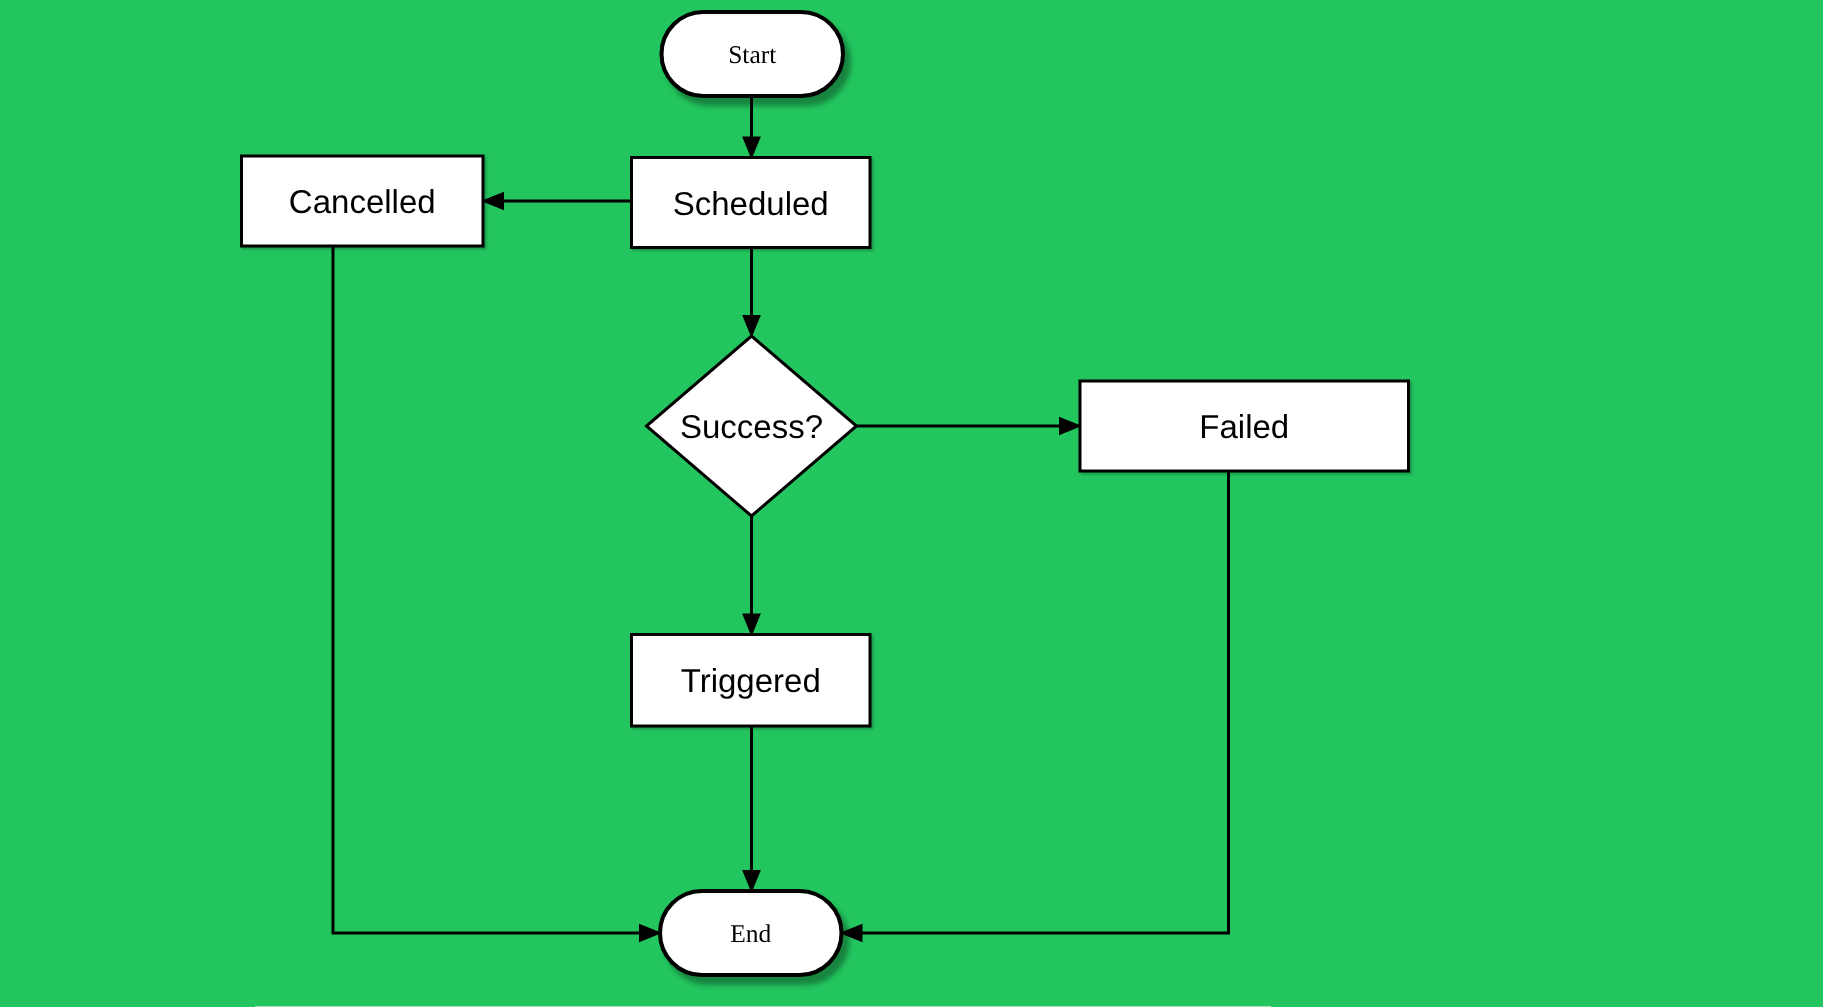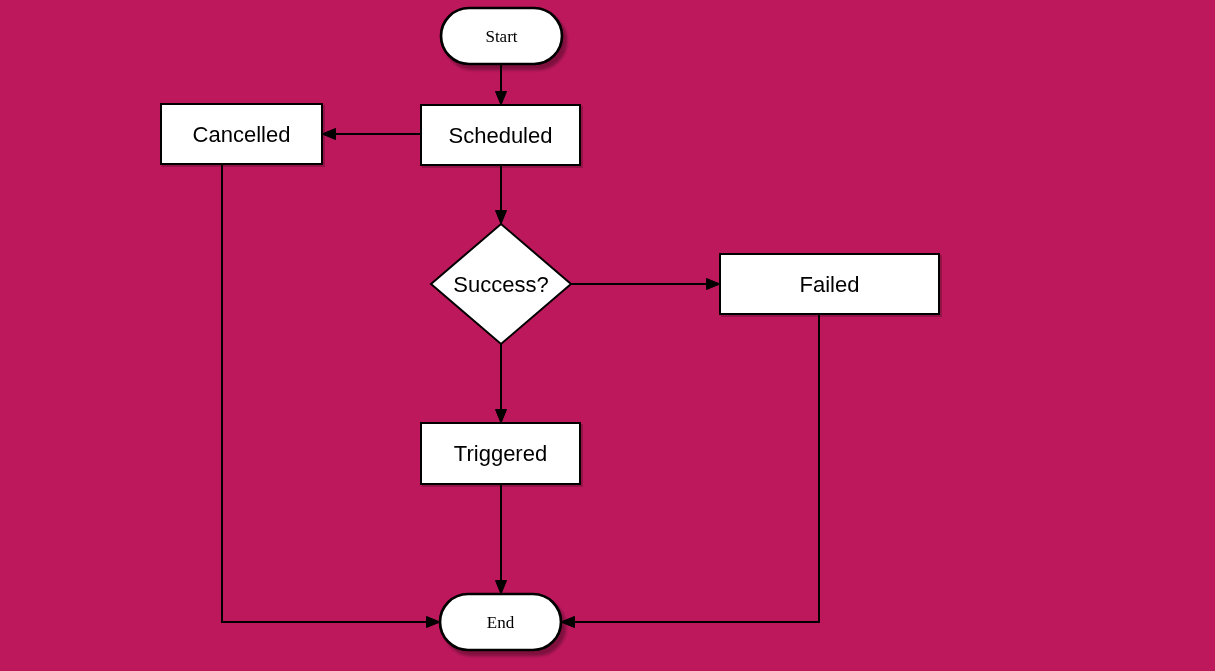--- a/index.html
+++ b/index.html
@@ -7,21 +7,21 @@
     padding: 0;
     background: #ffffff;
     width: 1215px;
     height: 671px;
     overflow: hidden;
   }
   .canvas-wrap {
     position: relative;
     width: 1215px;
     height: 671px;
-    background: #be185d;
+    background: #22c55e;
   }
   svg { display: block; }
   .shape {
     fill: #ffffff;
     stroke: #000000;
   }
   .shape-rect   { stroke-width: 2; }
   .shape-oval   { stroke-width: 2.7; }
   .shape-diam   { stroke-width: 2; }
   .edge-line {

